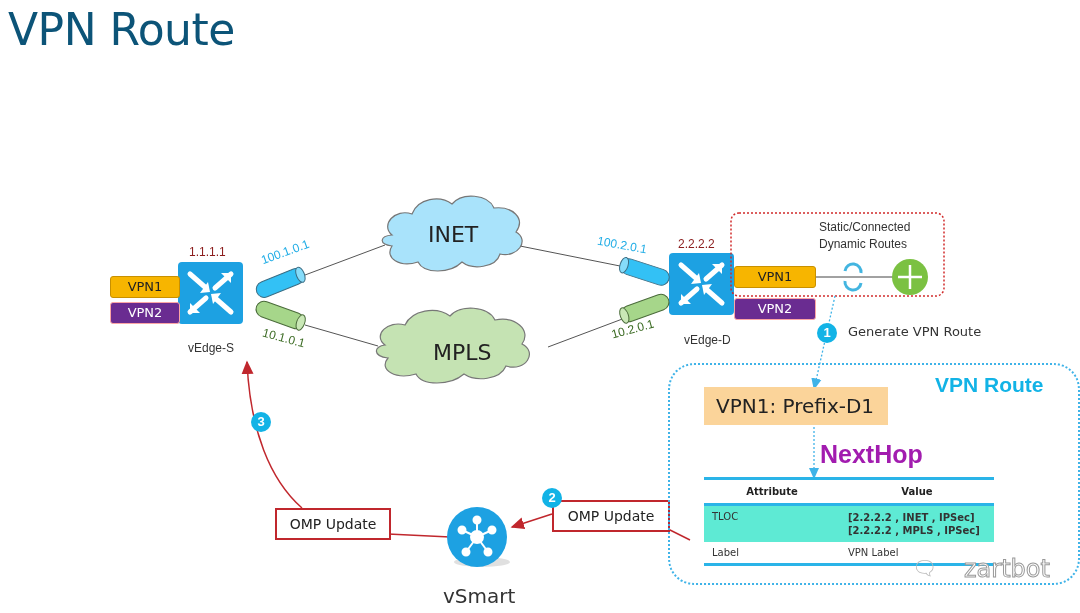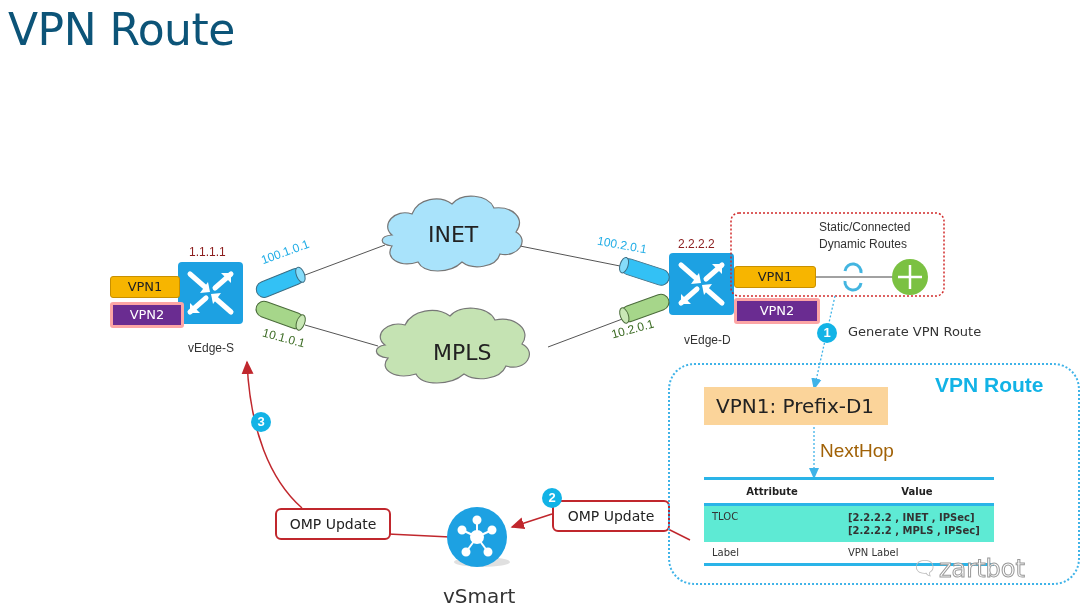--- a/index.html
+++ b/index.html
@@ -2,23 +2,23 @@
 <html><head>
 <meta charset="utf-8">
 <style>
   html, body { margin:0; padding:0; background:#ffffff; }
   body { width:1080px; height:613px; position:relative; overflow:hidden; font-family:"Liberation Sans", "DejaVu Sans", sans-serif; }
   .title { position:absolute; left:8px; top:4px; font-size:44px; color:#0c5478; font-family:"DejaVu Sans", sans-serif; letter-spacing:-0.5px; }
   svg#diagram { position:absolute; left:0; top:0; }
   .lbl { position:absolute; white-space:nowrap; }
   .vpn-tag { position:absolute; height:20px; border-radius:3px; color:#222; font-size:13px; text-align:center; line-height:20px; font-family:"DejaVu Sans", sans-serif; }
   .vpn1 { background:#f7b500; border:1px solid #c89000; }
-  .vpn2 { background:#6a2c91; color:#fff; border:3px solid #fca5a5; }
+  .vpn2 { background:#6a2c91; color:#fff; border:1px solid #fca5a5; }
   .num-badge { position:absolute; width:20px; height:20px; border-radius:50%; background:#12b3e6; color:#fff; font-weight:bold; font-size:13px; text-align:center; line-height:20px; }
-  .omp-box { position:absolute; height:28px; border:2px solid #c0272d; border-radius:6px; background:#fff; font-size:14px; line-height:28px; text-align:center; color:#222; font-family:"DejaVu Sans", sans-serif; }
+  .omp-box { position:absolute; height:28px; border:2px solid #c0272d; border-radius:0; background:#fff; font-size:14px; line-height:28px; text-align:center; color:#222; font-family:"DejaVu Sans", sans-serif; }
   .route-panel { position:absolute; left:668px; top:363px; width:408px; height:218px; border:2px dotted #3fb3e8; border-radius:26px; }
   .prefix-box { position:absolute; left:704px; top:387px; width:184px; height:38px; background:#fbd49a; font-size:20px; line-height:38px; padding-left:12px; box-sizing:border-box; color:#222; font-family:"DejaVu Sans", sans-serif; }
   table.attr { position:absolute; left:704px; top:477px; width:290px; border-collapse:collapse; font-size:10px; font-family:"DejaVu Sans", sans-serif; }
   table.attr th { text-align:center; font-weight:bold; color:#222; padding:6px 8px; border-top:3px solid #2ab4e8; border-bottom:3px solid #2ab4e8; }
   table.attr td { padding:5px 8px; vertical-align:top; color:#333; }
   table.attr tr.hl td { background:#5eead4; }
   table.attr tr.last td { border-bottom:3px solid #2ab4e8; }
   .tloc { color:#1479c9; font-weight:bold; line-height:13px;margin-top:28px; }
 </style>
 </head>
@@ -165,21 +165,21 @@
 <div class="omp-box" style="left:552px;top:500px;width:114px;">OMP Update</div>
 <div class="num-badge" style="left:542px;top:488px;">2</div>
 <div class="omp-box" style="left:275px;top:508px;width:112px;">OMP Update</div>
 <div class="num-badge" style="left:251px;top:412px;">3</div>
 
 <div class="lbl" style="left:443px;top:584px;font-size:20px;color:#333;font-family:'DejaVu Sans',sans-serif;">vSmart</div>
 
 <div class="route-panel"></div>
 <div class="lbl" style="left:935px;top:373px;font-size:21px;font-weight:bold;color:#12b3e6;">VPN Route</div>
 <div class="prefix-box">VPN1: Prefix-D1</div>
-<div class="lbl" style="left:820px;top:440px;font-size:19px;font-weight:normal;color:#a16207;">NextHop</div>
+<div class="lbl" style="left:820px;top:440px;font-size:25px;font-weight:bold;color:#a21caf;">NextHop</div>
 
 <table class="attr">
   <thead>
     <tr>
       <th style="width:120px;">Attribute</th>
       <th>Value</th>
     </tr>
   </thead>
   <tbody>
     <tr class="hl">
@@ -190,13 +190,13 @@
       </td>
     </tr>
     <tr class="last">
       <td>Label</td>
       <td>VPN Label</td>
     </tr>
   </tbody>
 </table>
 
 <div class="lbl" style="left:912px;top:556px;font-size:20px;color:#bbb;">🗨</div>
-<div class="lbl" style="left:939px;top:555px;font-size:24px;color:#fff;-webkit-text-stroke:1px #999;font-family:'DejaVu Sans',sans-serif;">zartbot</div>
+<div class="lbl" style="left:964px;top:555px;font-size:24px;color:#fff;-webkit-text-stroke:1px #999;font-family:'DejaVu Sans',sans-serif;">zartbot</div>
 
 </body></html>

